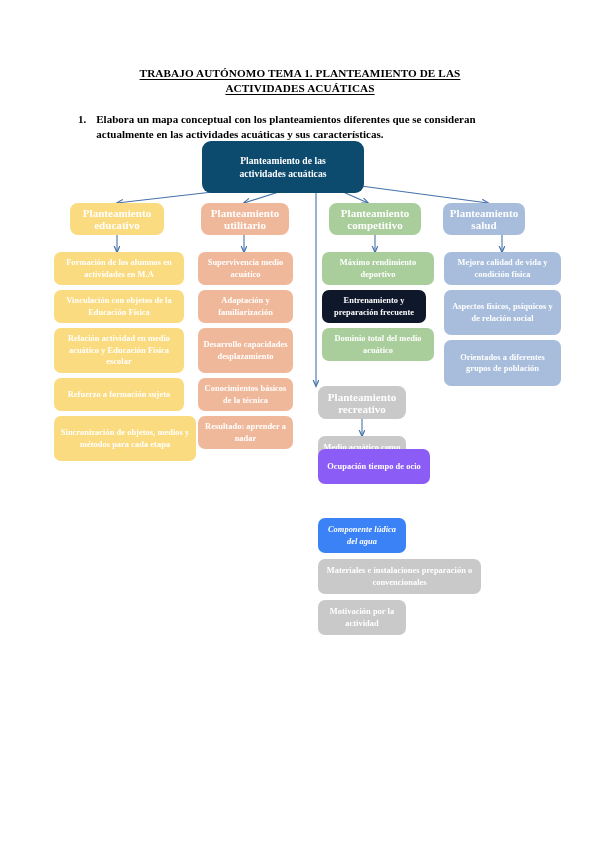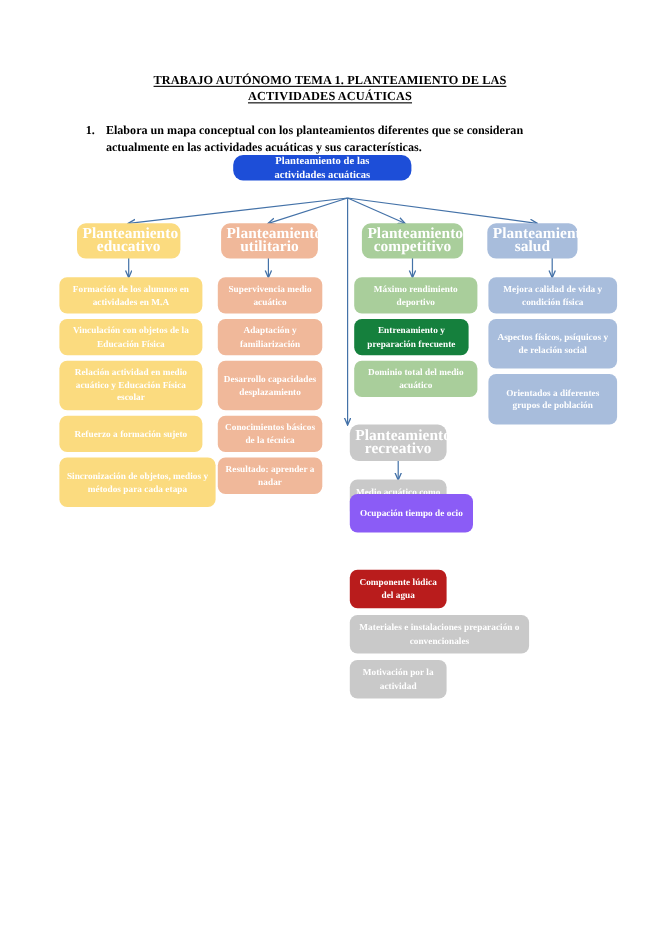--- a/index.html
+++ b/index.html
@@ -85,21 +85,21 @@
     letter-spacing: 0.05px;
   }
   .node .txt { display: block; width: 100%; }
 
   .root-node {
     border-radius: 9px;
     font-size: 9.6px;
     line-height: 13px;
   }
   .head-node {
-    font-size: 14px;
+    font-size: 11px;
     line-height: 12px;
     border-radius: 8px;
   }
 </style>
 </head>
 <body>
 
 <div class="page">
 
   <div class="doc-title">
@@ -130,21 +130,21 @@
         <path d="M316,180 L316,386"></path>
 
         <path d="M117,234 L117,252"></path>
         <path d="M244,234 L244,252"></path>
         <path d="M375,234 L375,252"></path>
         <path d="M502,234 L502,252"></path>
         <path d="M362,419 L362,436"></path>
       </g>
     </svg>
 
-    <div class="node root-node" style="left:212px; top:141px; width:162px; height:23px; background:#1d4ed8;">
+    <div class="node root-node" style="left:202px; top:141px; width:162px; height:52px; background:#0c4a6e;">
       <span class="txt"><span>Planteamiento de las</span><br><span>actividades acuáticas</span></span>
     </div>
 
     <div class="node head-node" style="left:70px; top:203px; width:94px; height:32px; background:#FBDB7F;">
       <span class="txt"><span>Planteamiento</span><br><span>educativo</span></span>
     </div>
     <div class="node" style="left:54px; top:252px; width:130px; height:33px; background:#FBDB7F;">
       <span class="txt">Formación de los alumnos en actividades en M.A</span>
     </div>
     <div class="node" style="left:54px; top:290px; width:130px; height:33px; background:#FBDB7F;">
@@ -178,21 +178,21 @@
     <div class="node" style="left:198px; top:416px; width:95px; height:33px; background:#F0B89A;">
       <span class="txt">Resultado: aprender a nadar</span>
     </div>
 
     <div class="node head-node" style="left:329px; top:203px; width:92px; height:32px; background:#A9CE9B;">
       <span class="txt"><span>Planteamiento</span><br><span>competitivo</span></span>
     </div>
     <div class="node" style="left:322px; top:252px; width:112px; height:33px; background:#A9CE9B;">
       <span class="txt">Máximo rendimiento deportivo</span>
     </div>
-    <div class="node" style="left:322px; top:290px; width:104px; height:33px; background:#15803d;">
+    <div class="node" style="left:322px; top:290px; width:104px; height:33px; background:#0f172a;">
       <span class="txt">Entrenamiento y preparación frecuente</span>
     </div>
     <div class="node" style="left:322px; top:328px; width:112px; height:33px; background:#A9CE9B;">
       <span class="txt">Dominio total del medio acuático</span>
     </div>
 
     <div class="node head-node" style="left:443px; top:203px; width:82px; height:32px; background:#A8BDDC;">
       <span class="txt"><span>Planteamiento</span><br><span>salud</span></span>
     </div>
     <div class="node" style="left:444px; top:252px; width:117px; height:33px; background:#A8BDDC;">
@@ -207,21 +207,21 @@
 
     <div class="node head-node" style="left:318px; top:386px; width:88px; height:33px; background:#C9C9C9;">
       <span class="txt"><span>Planteamiento</span><br><span>recreativo</span></span>
     </div>
     <div class="node" style="left:318px; top:436px; width:88px; height:35px; background:#C9C9C9;">
       <span class="txt">Medio acuático como diversión</span>
     </div>
     <div class="node" style="left:318px; top:449px; width:112px; height:35px; background:#8b5cf6;">
       <span class="txt">Ocupación tiempo de ocio</span>
     </div>
-    <div class="node" style="left:318px; top:518px; width:88px; height:35px; background:#b91c1c;">
+    <div class="node" style="left:318px; top:518px; width:88px; height:35px; background:#3b82f6;font-style:italic;">
       <span class="txt">Componente lúdica del agua</span>
     </div>
     <div class="node" style="left:318px; top:559px; width:163px; height:35px; background:#C9C9C9;">
       <span class="txt">Materiales e instalaciones preparación o convencionales</span>
     </div>
     <div class="node" style="left:318px; top:600px; width:88px; height:35px; background:#C9C9C9;">
       <span class="txt">Motivación por la actividad</span>
     </div>
 
   </div>

